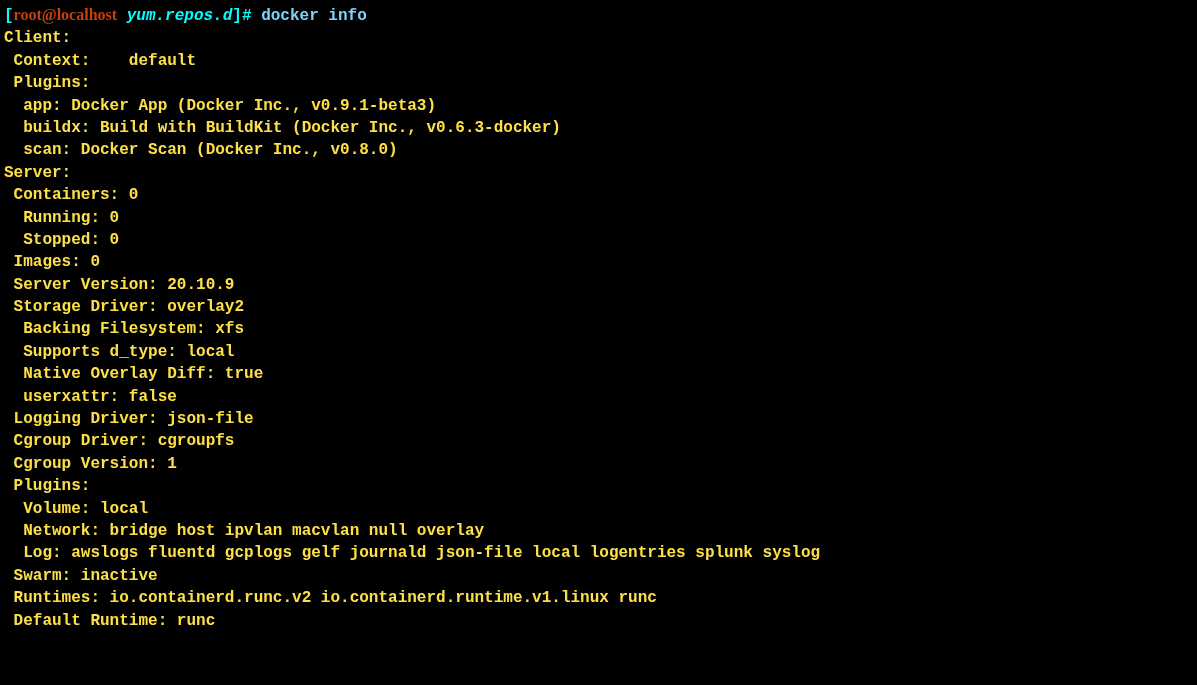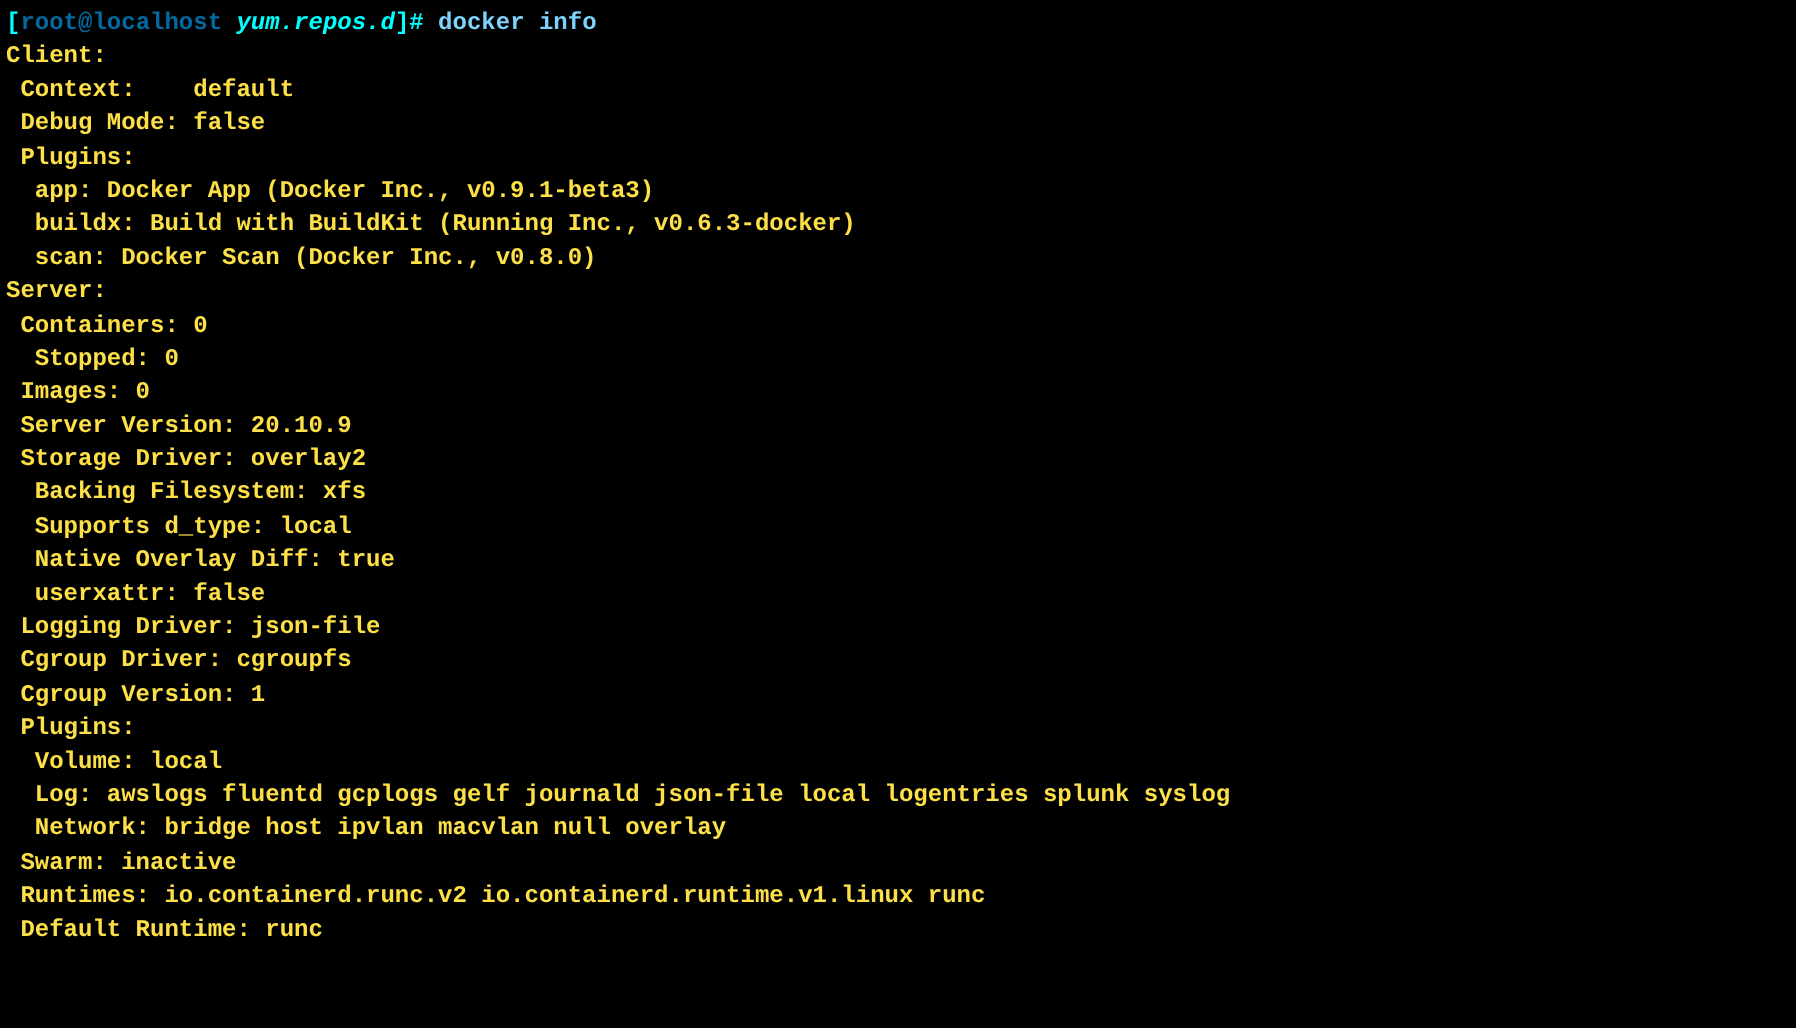--- a/index.html
+++ b/index.html
@@ -9,21 +9,22 @@
       font-size: 16px;
       line-height: 1.4;
       margin: 0;
       padding: 4px;
       font-weight: bold;
     }
     .prompt-bracket {
       color: #00ffff;
     }
     .prompt-user {
-      color: #0369a1;
+      color: #c2410c;
+      font-family: Liberation Serif, serif;
     }
     .prompt-path {
       color: #00ffff;
       font-style: italic;
     }
     .command {
       color: #7dd3fc;
     }
     .output {
       color: #fde047;
@@ -33,39 +34,39 @@
       white-space: pre;
     }
   </style>
 </head>
 <body>
 
 <div>
   <div class="line"><span class="prompt-bracket">[</span><span class="prompt-user">root@localhost</span><span class="prompt-bracket"> </span><span class="prompt-path">yum.repos.d</span><span class="prompt-bracket">]# </span><span class="command">docker info</span></div>
   <div class="output">Client:</div>
   <div class="output"> Context:    default</div>
-  <div class="output"> Debug Mode: false</div>
   <div class="output"> Plugins:</div>
   <div class="output">  app: Docker App (Docker Inc., v0.9.1-beta3)</div>
-  <div class="output">  buildx: Build with BuildKit (Running Inc., v0.6.3-docker)</div>
+  <div class="output">  buildx: Build with BuildKit (Docker Inc., v0.6.3-docker)</div>
   <div class="output">  scan: Docker Scan (Docker Inc., v0.8.0)</div>
   <div class="output"></div>
   <div class="output">Server:</div>
   <div class="output"> Containers: 0</div>
+  <div class="output">  Running: 0</div>
   <div class="output">  Stopped: 0</div>
   <div class="output"> Images: 0</div>
   <div class="output"> Server Version: 20.10.9</div>
   <div class="output"> Storage Driver: overlay2</div>
   <div class="output">  Backing Filesystem: xfs</div>
   <div class="output">  Supports d_type: local</div>
   <div class="output">  Native Overlay Diff: true</div>
   <div class="output">  userxattr: false</div>
   <div class="output"> Logging Driver: json-file</div>
   <div class="output"> Cgroup Driver: cgroupfs</div>
   <div class="output"> Cgroup Version: 1</div>
   <div class="output"> Plugins:</div>
   <div class="output">  Volume: local</div>
+  <div class="output">  Network: bridge host ipvlan macvlan null overlay</div>
   <div class="output">  Log: awslogs fluentd gcplogs gelf journald json-file local logentries splunk syslog</div>
-  <div class="output">  Network: bridge host ipvlan macvlan null overlay</div>
   <div class="output"> Swarm: inactive</div>
   <div class="output"> Runtimes: io.containerd.runc.v2 io.containerd.runtime.v1.linux runc</div>
   <div class="output"> Default Runtime: runc</div>
 </div>
 
 </body></html>

